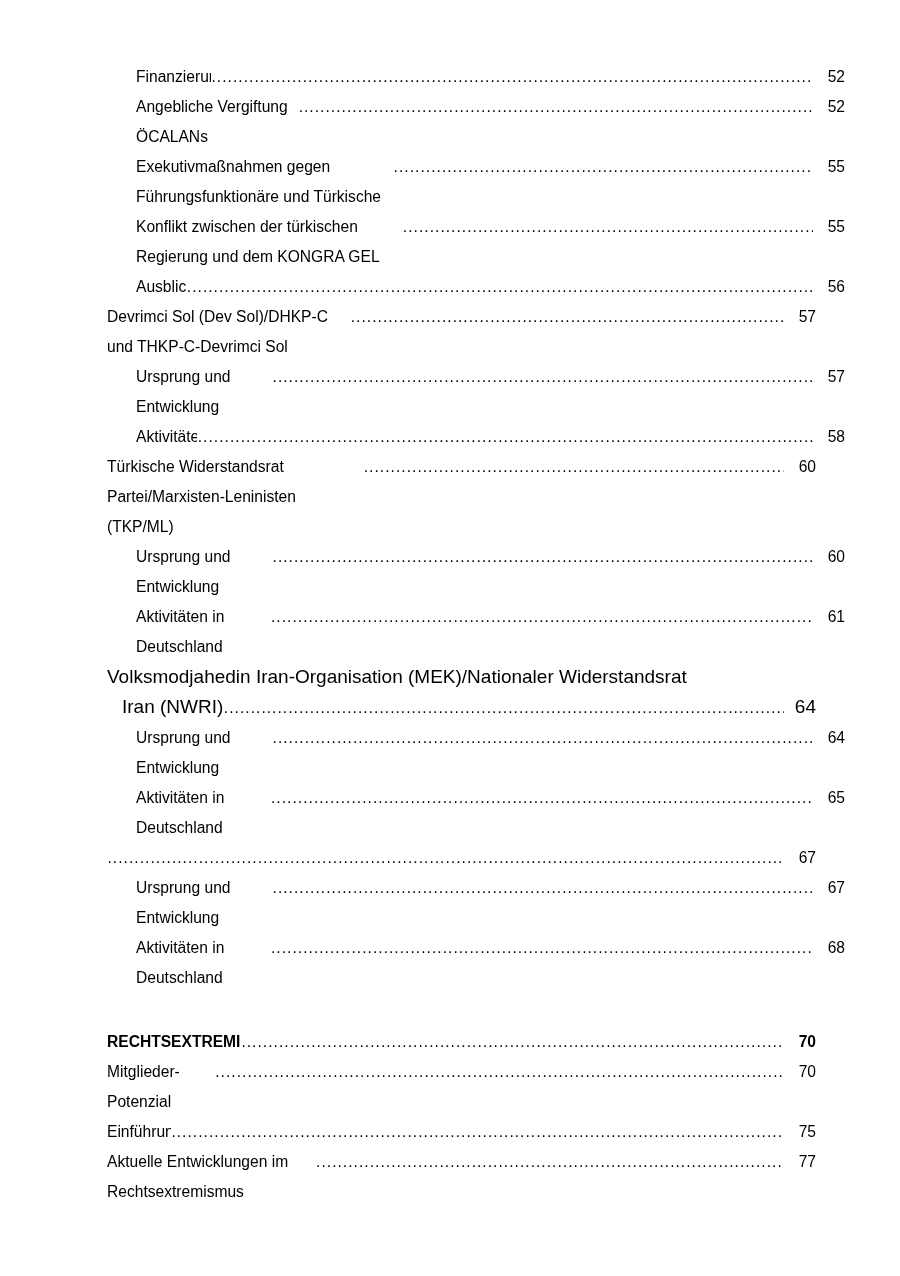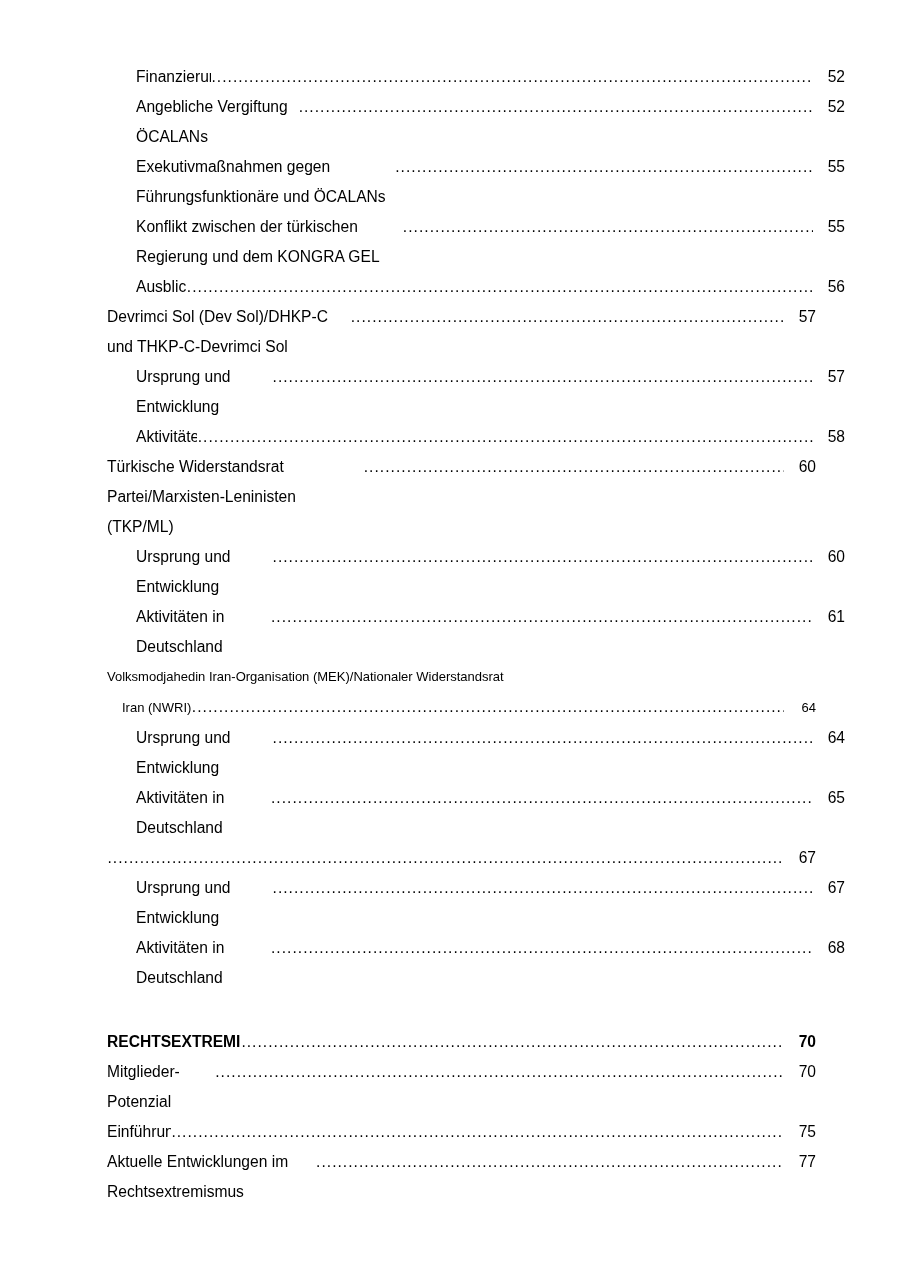--- a/index.html
+++ b/index.html
@@ -84,21 +84,21 @@
     font-weight: normal;
   }
 
   
   .section-gap {
     height: 34px;
   }
 
   
   .toc-entry-wrapped {
-    font-size: 13px;
+    font-size: 19px;
     line-height: 30px;
     color: #000000;
   }
   .toc-entry-wrapped .wrap-first-line {
     display: block;
     white-space: nowrap;
   }
   .toc-entry-wrapped .wrap-second-row {
     display: flex;
     align-items: baseline;
@@ -137,21 +137,21 @@
           <span class="entry-title">Finanzierung</span>
           <span class="leader"></span>
           <span class="entry-page">52</span>
         </li>
         <li class="toc-entry level-2">
           <span class="entry-title">Angebliche Vergiftung ÖCALANs</span>
           <span class="leader"></span>
           <span class="entry-page">52</span>
         </li>
         <li class="toc-entry level-2">
-          <span class="entry-title">Exekutivmaßnahmen gegen Führungsfunktionäre und ÖCALANs</span>
+          <span class="entry-title">Exekutivmaßnahmen gegen Führungsfunktionäre und Türkische</span>
           <span class="leader"></span>
           <span class="entry-page">55</span>
         </li>
         <li class="toc-entry level-2">
           <span class="entry-title">Konflikt zwischen der türkischen Regierung und dem KONGRA GEL</span>
           <span class="leader"></span>
           <span class="entry-page">55</span>
         </li>
         <li class="toc-entry level-2">
           <span class="entry-title">Ausblick</span>

